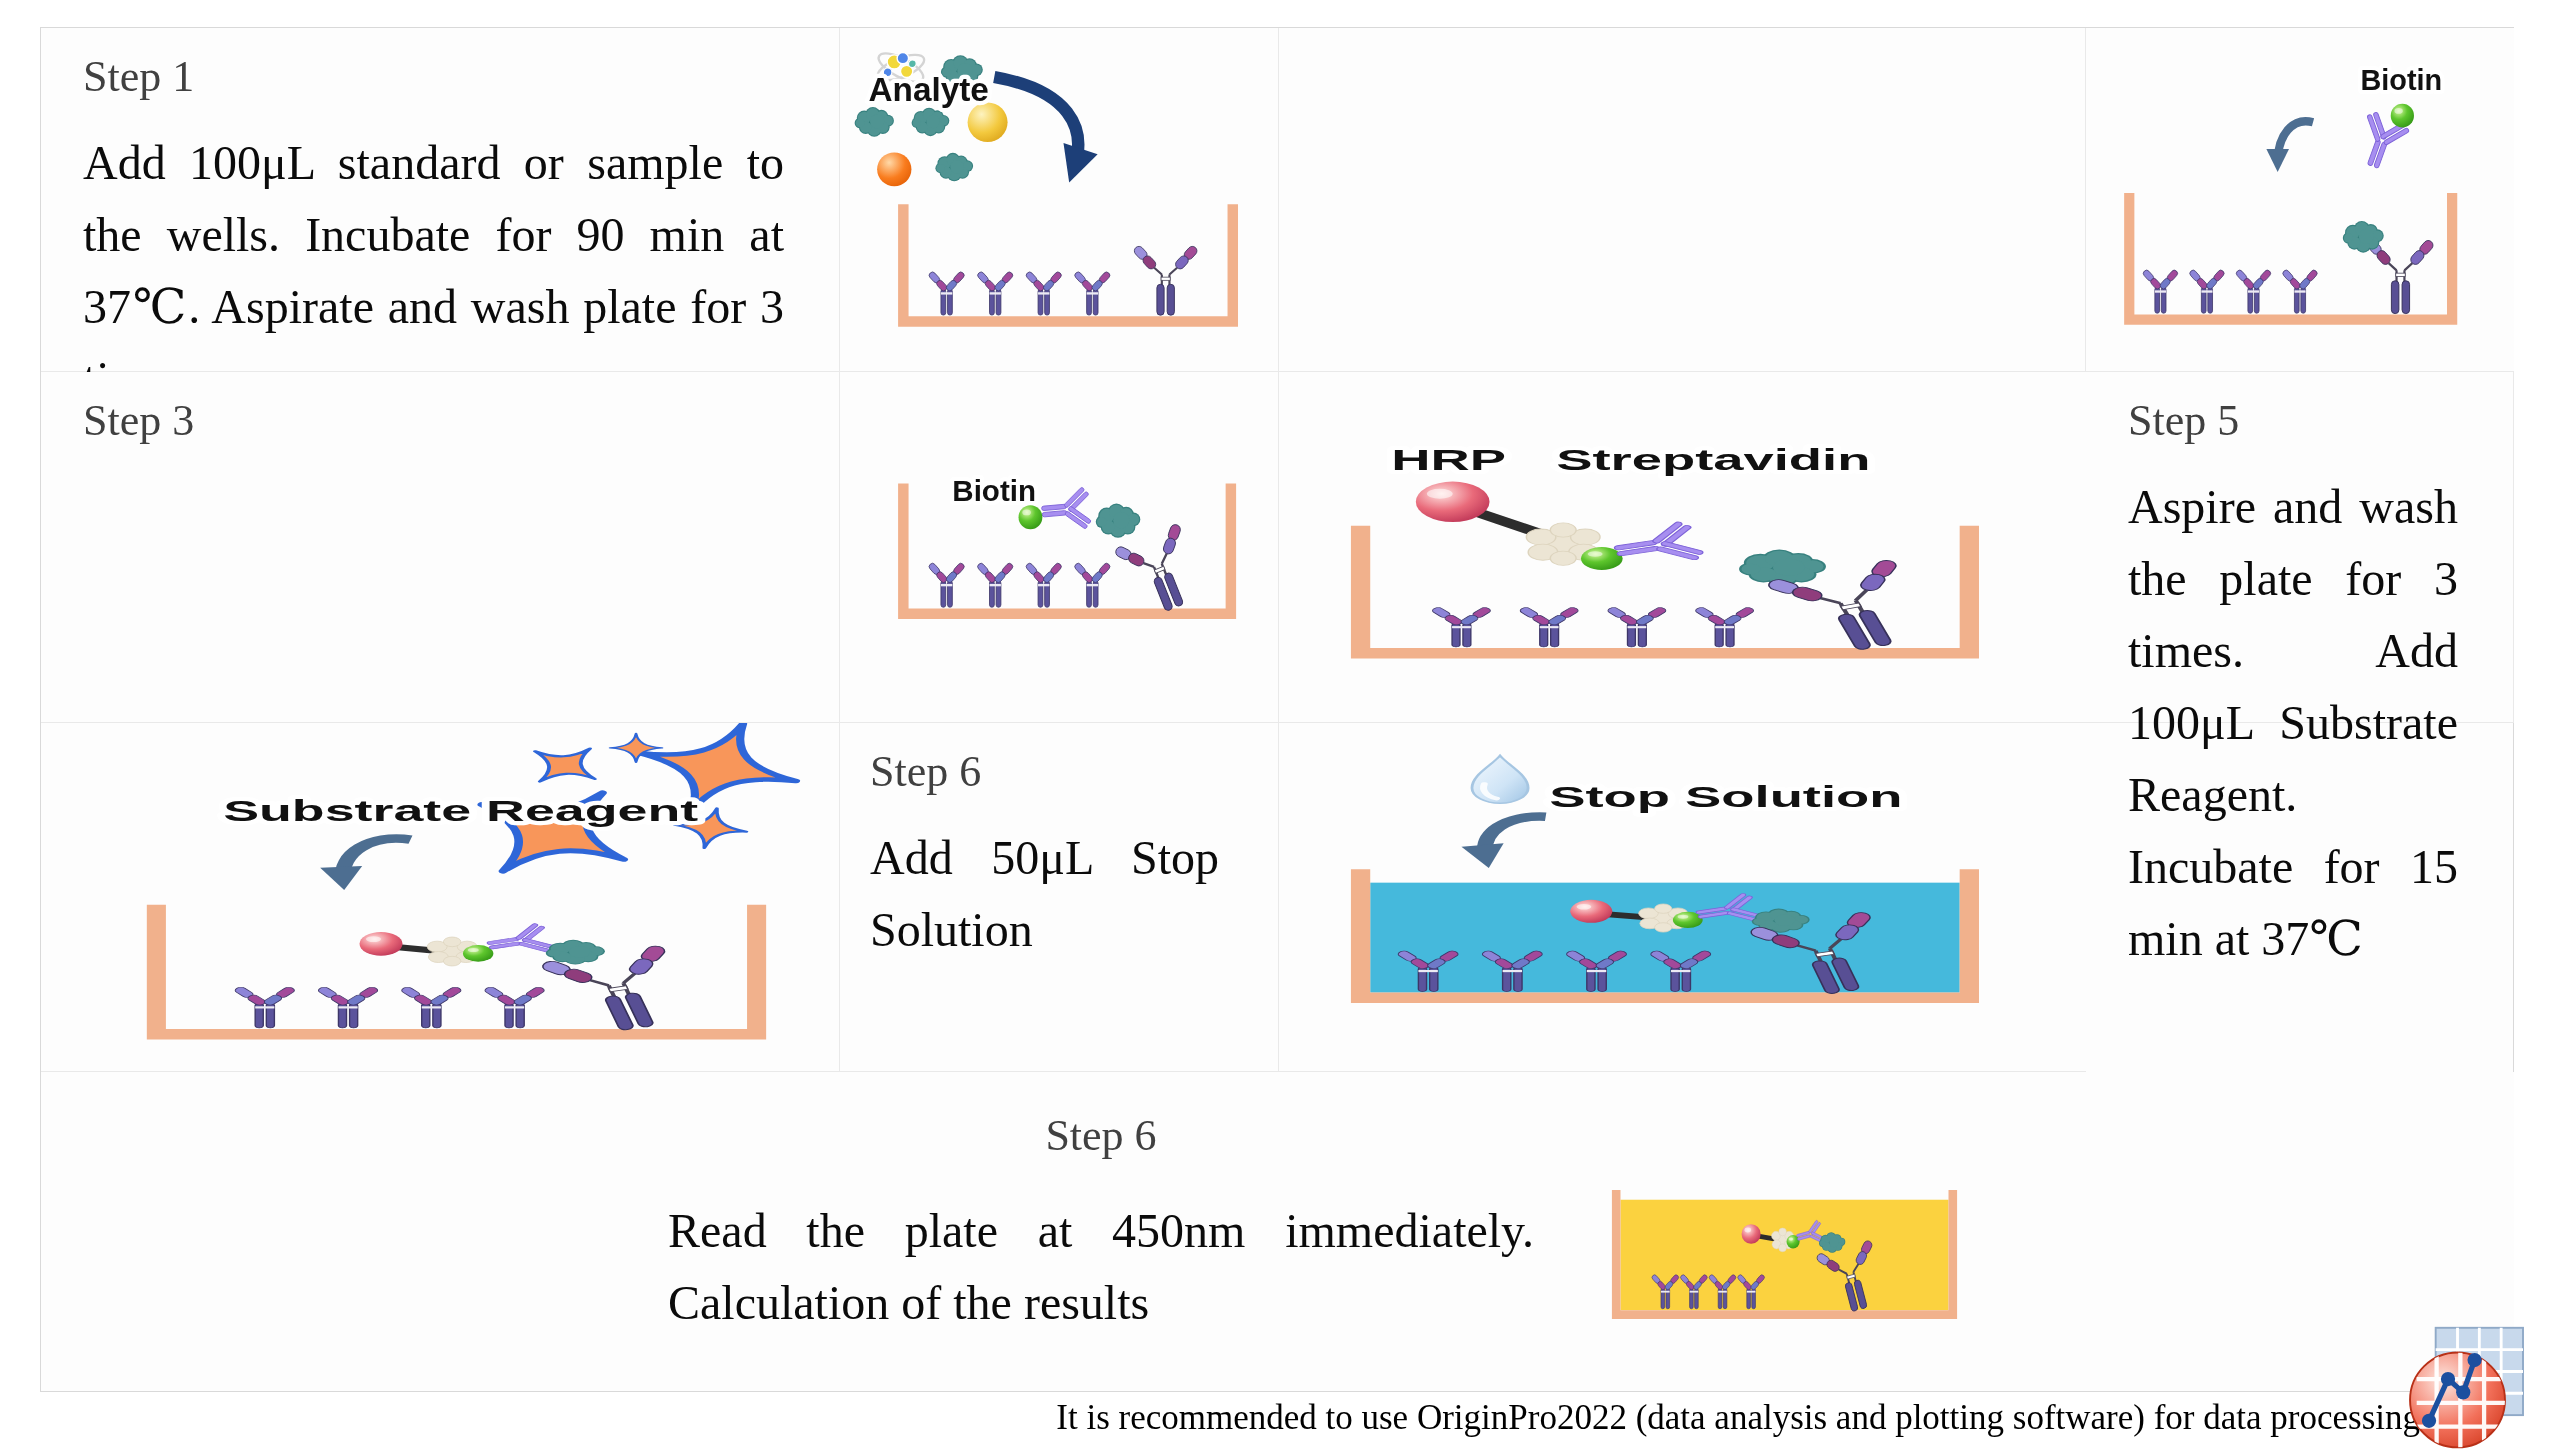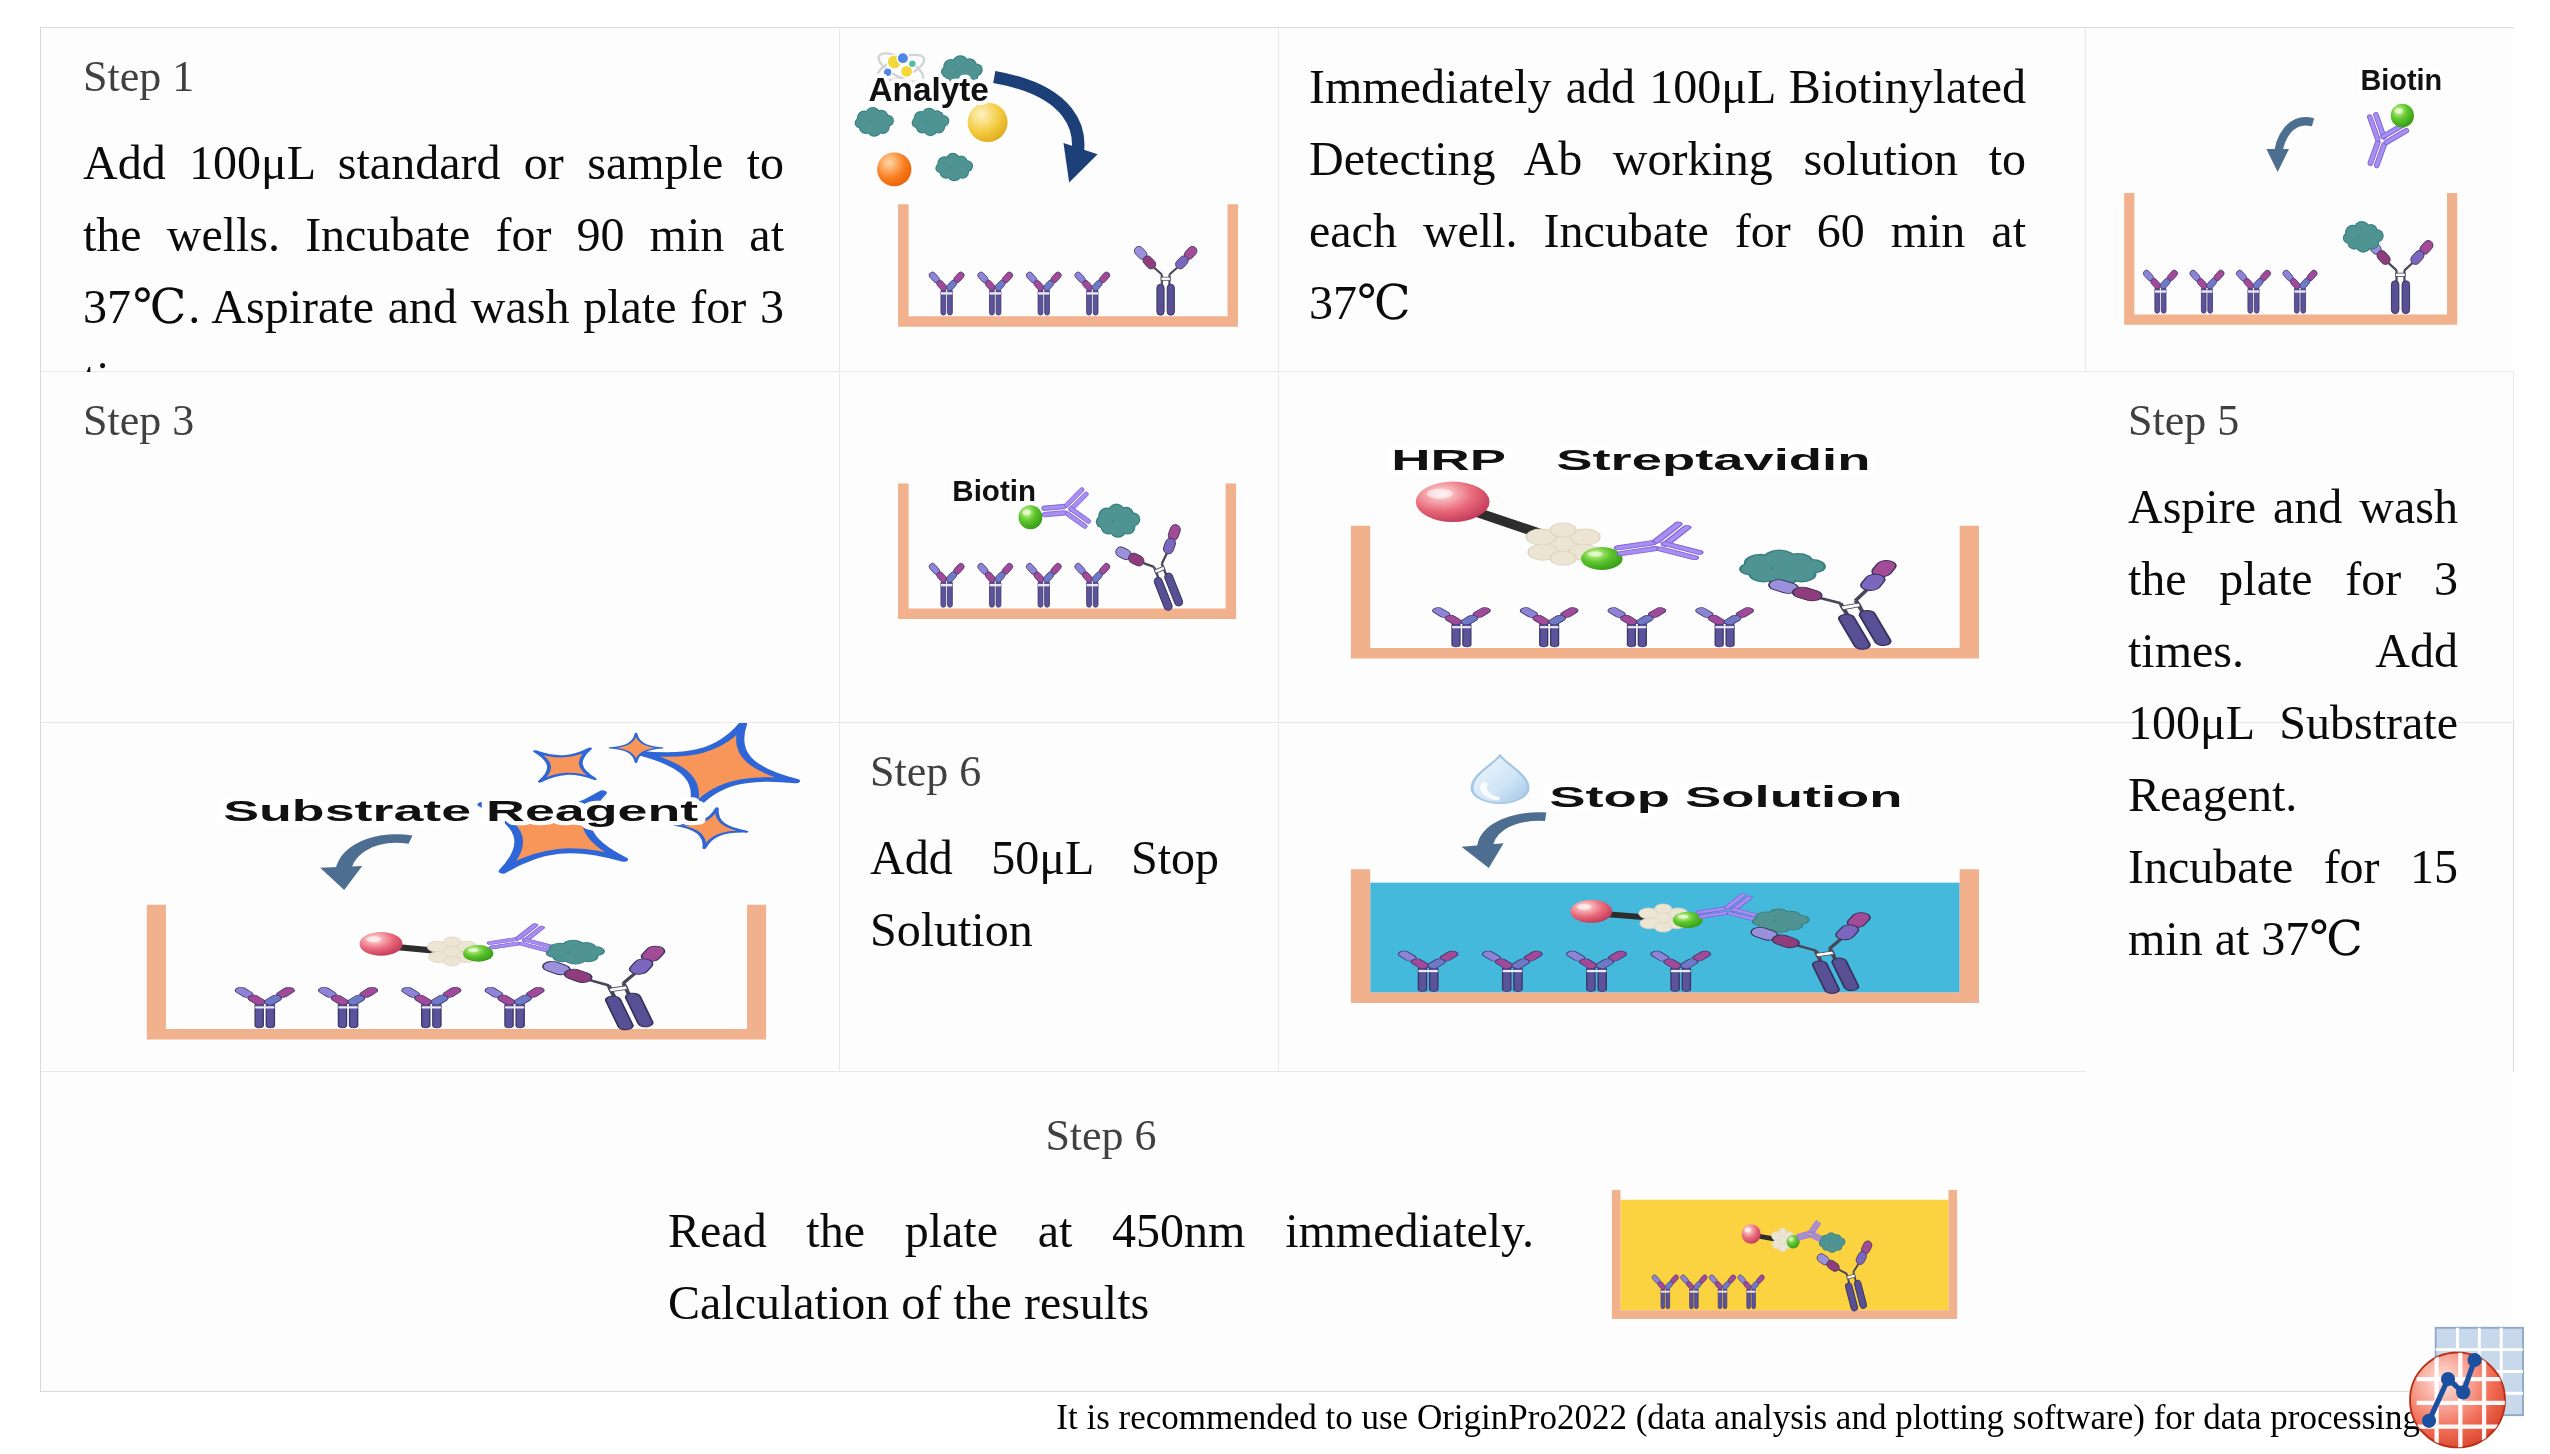--- a/index.html
+++ b/index.html
@@ -205,21 +205,20 @@
       <path d="M162 52 C240 66 260 106 246 148" stroke="#1d3f78" stroke-width="13" fill="none" marker-end="url(#mN)"></path>
       <path d="M61 187 L72 187 L72 306 L407 306 L407 187 L418 187 L418 317 L61 317 Z" fill="#f1b18c"></path>
       <use href="#absm" transform="translate(112,279) scale(0.95)"></use>
       <use href="#absm" transform="translate(163,279) scale(0.95)"></use>
       <use href="#absm" transform="translate(214,279) scale(0.95)"></use>
       <use href="#absm" transform="translate(265,279) scale(0.95)"></use>
       <use href="#ablg" transform="translate(342,268) scale(0.8)"></use>
     </svg>
   </div>
   <div class="cell text2">
-    <p class="step-text">Immediately add 100μL Biotinylated Detecting Ab working solution to each well. Incubate for 60 min at 37℃</p>
   </div>
   <div class="cell img last-col">
     <svg viewBox="0 0 460 364" preserveAspectRatio="none">
       <text class="ill-label" x="295" y="66" font-size="31">Biotin</text>
       <use href="#abdt" transform="translate(318,120) rotate(20) scale(1.1)"></use>
       <use href="#bio" transform="translate(340,93)"></use>
       <path d="M244 100 C222 94 206 114 206 142" stroke="#4d6e91" stroke-width="9" fill="none" marker-end="url(#mS)"></path>
       <path d="M41 175 L52 175 L52 304 L388 304 L388 175 L399 175 L399 315 L41 315 Z" fill="#f1b18c"></path>
       <use href="#absm" transform="translate(80,277) scale(0.95)"></use>
       <use href="#absm" transform="translate(130,277) scale(0.95)"></use>

